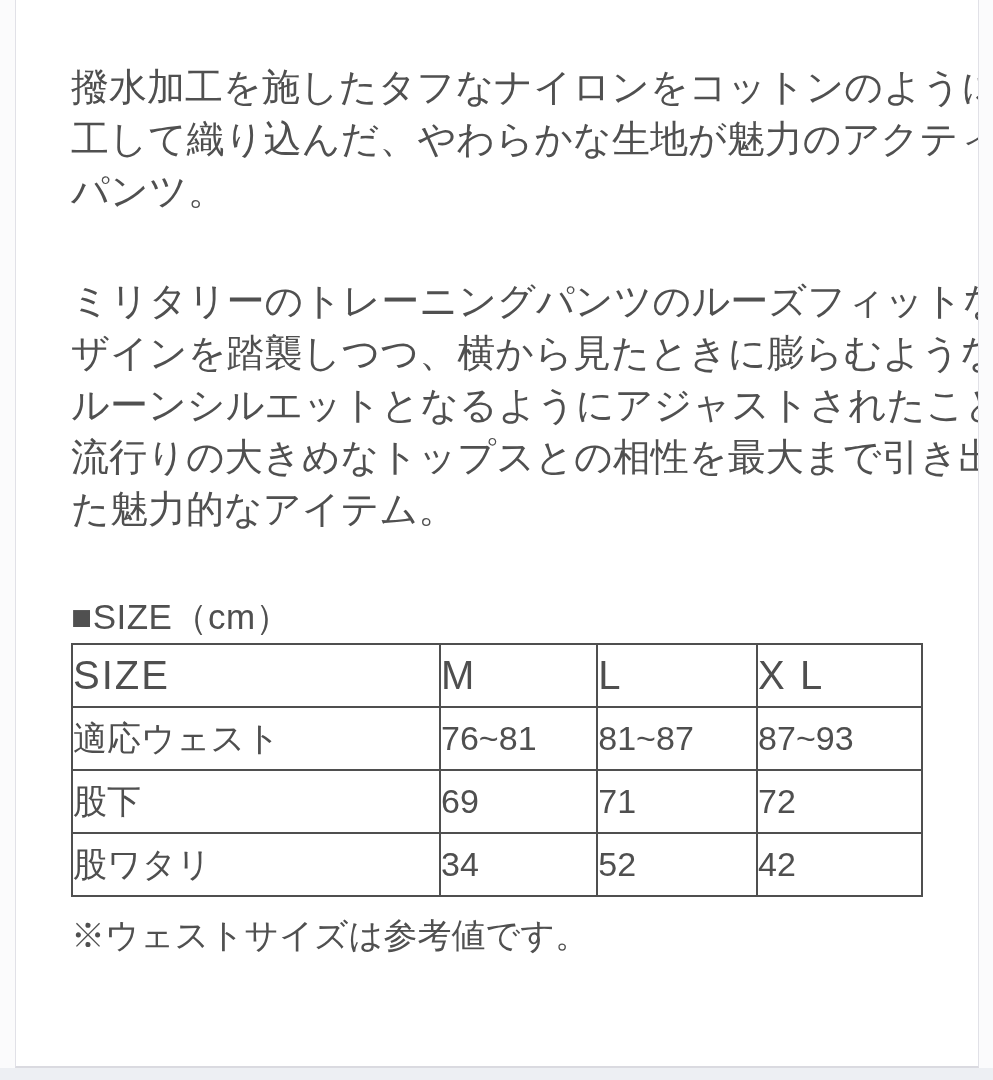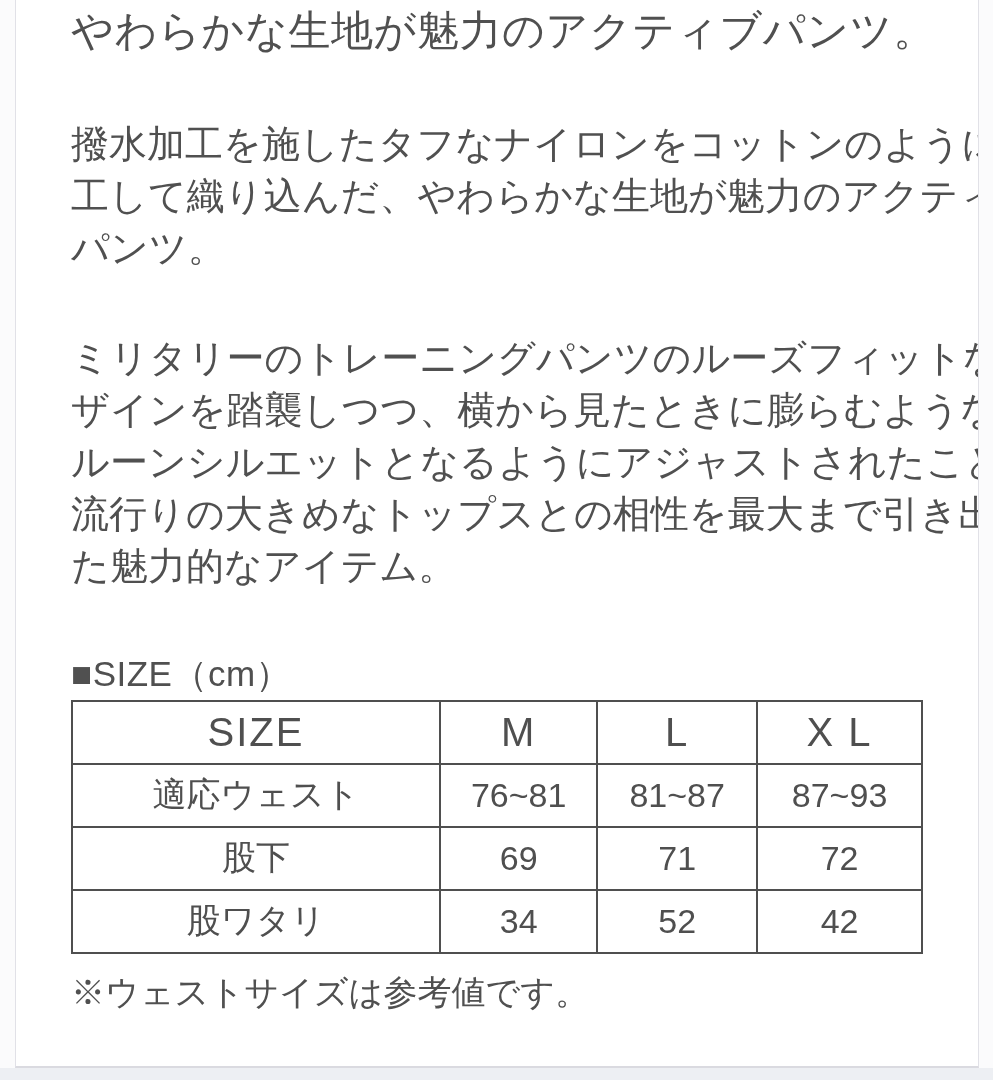--- a/index.html
+++ b/index.html
@@ -63,41 +63,40 @@
   .size-table {
     width: 100%;
     margin-top: 4px;
     border-collapse: collapse;
     table-layout: fixed;
   }
   .size-table td {
     border: 2px solid #4f4f4f;
     height: 61px;
     padding: 0;
-    text-align: center;
+    text-align: left;
     vertical-align: middle;
     font-size: 34px;
     color: #4f4f4f;
   }
   .size-table tr.header-row td {
     font-size: 40px;
     letter-spacing: 2px;
   }
   .footnote {
     margin: 17px 0 0 0;
     font-size: 34px;
     line-height: 42px;
   }
 </style>
 </head>
 <body>
 
 <div class="card">
 
-  <h1 class="title">やわらかな生地が魅力のアクティブパンツ。</h1>
 
   <p class="para">撥水加工を施したタフなナイロンをコットンのように加
 工して織り込んだ、やわらかな生地が魅力のアクティブ
 パンツ。</p>
 
   <p class="para second">ミリタリーのトレーニングパンツのルーズフィットなデ
 ザインを踏襲しつつ、横から見たときに膨らむようなバ
 ルーンシルエットとなるようにアジャストされたことで、
 流行りの大きめなトップスとの相性を最大まで引き出し
 た魅力的なアイテム。</p>

